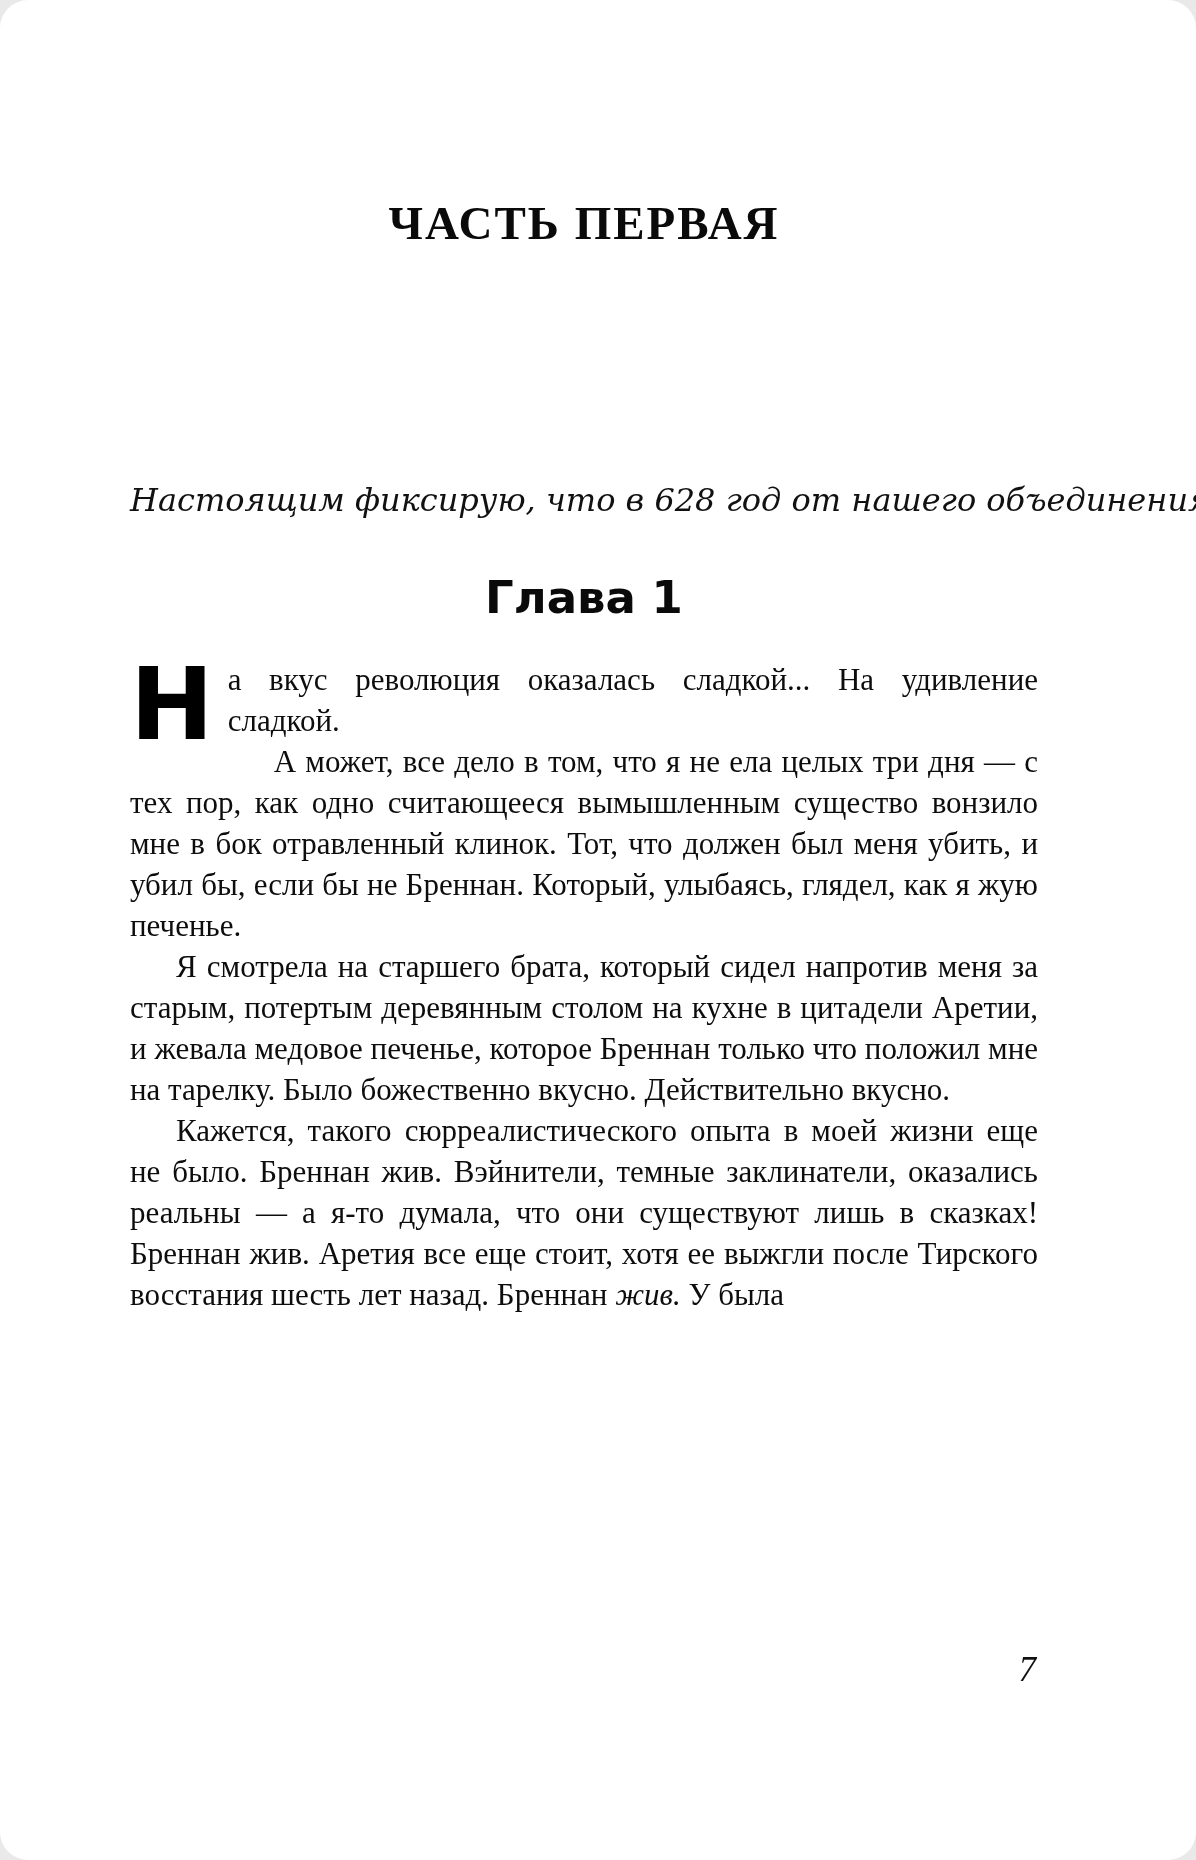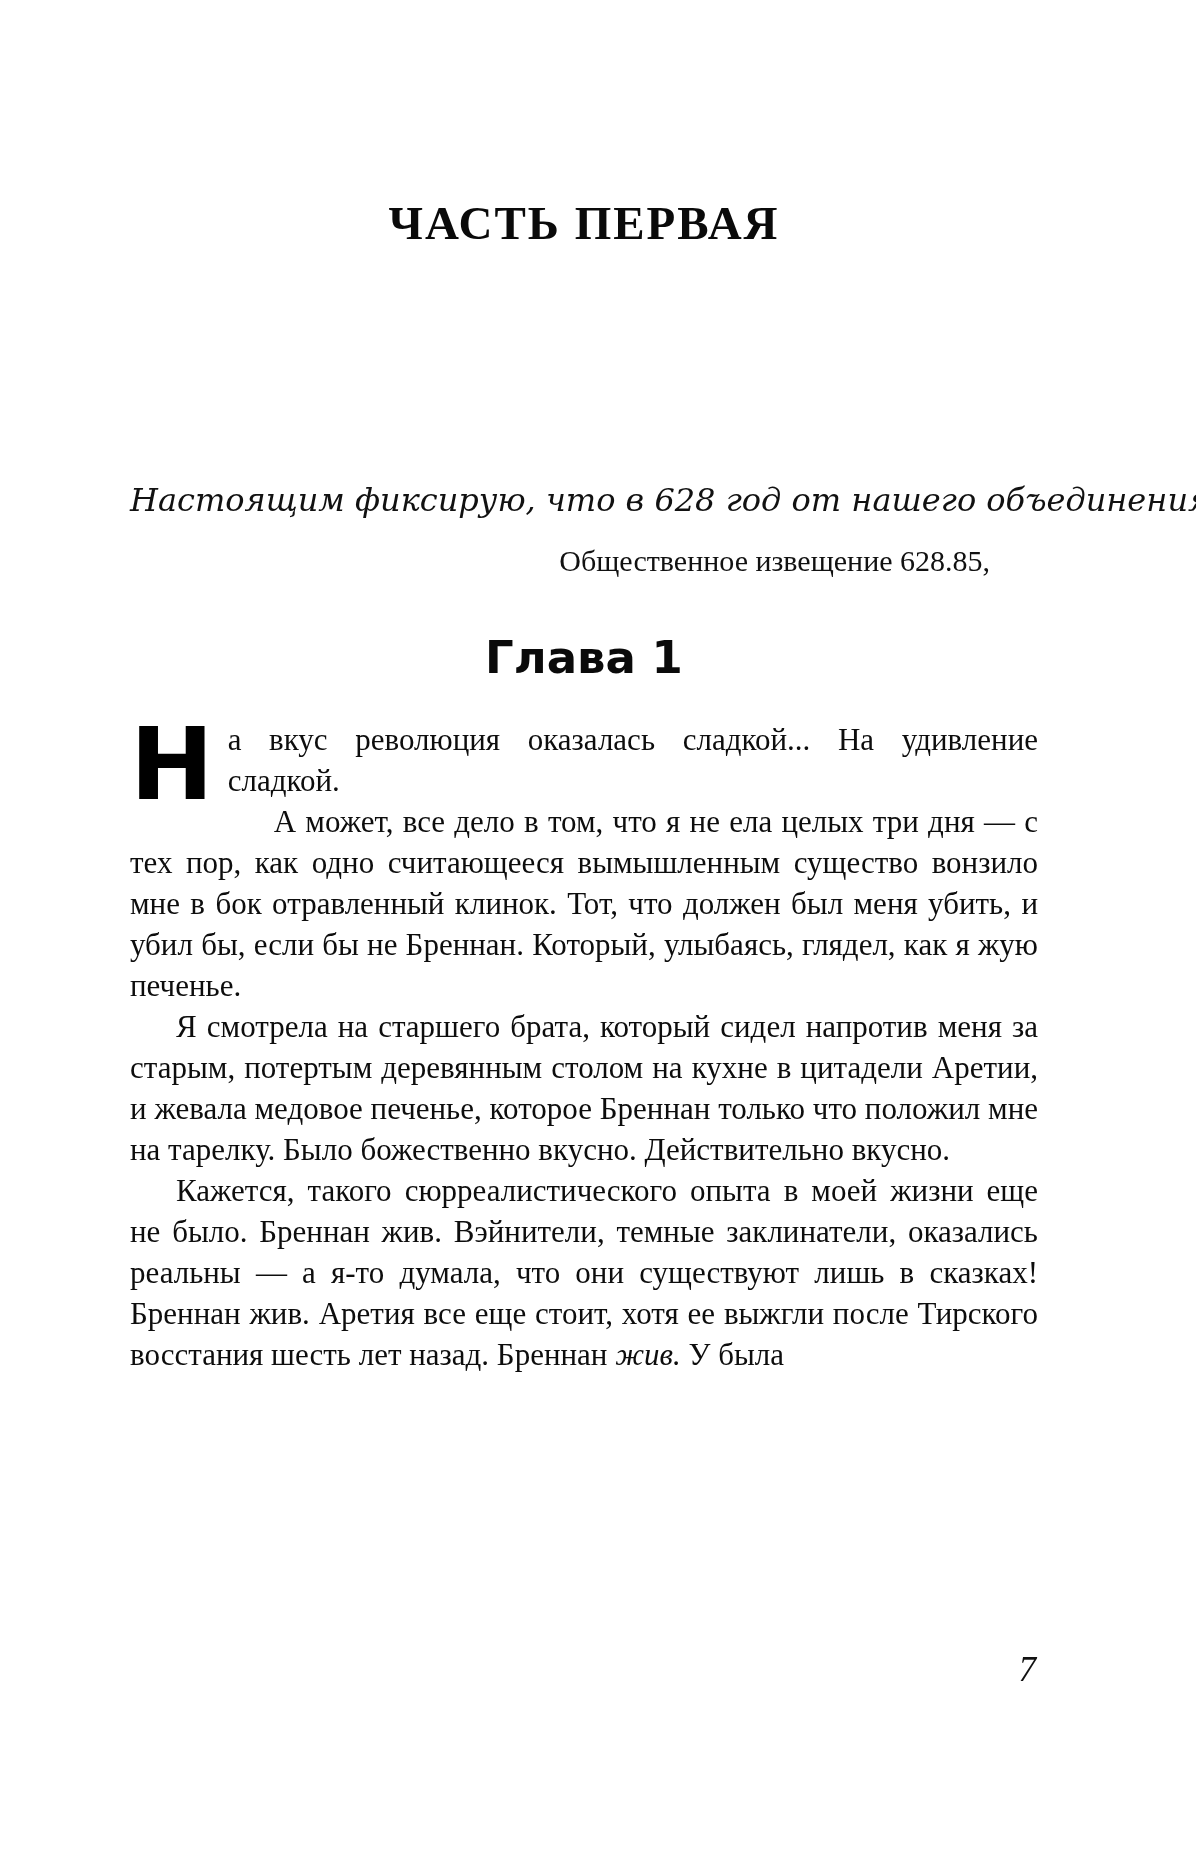--- a/index.html
+++ b/index.html
@@ -7,20 +7,21 @@
     position: relative;
     width: 1196px;
     height: 1860px;
     margin: 0 auto;
     background: #ffffff;
     box-sizing: border-box;
     padding: 0 158px 0 130px;
     color: #0d0d0d;
     font-family: "Liberation Serif", serif;
     overflow: hidden;
+    border-radius: 28px;
   }
   .part-title {
     margin: 0;
     padding-top: 196px;
     text-align: center;
     font-family: "Liberation Serif", serif;
     font-weight: 700;
     font-size: 47px;
     letter-spacing: 2px;
     line-height: 54px;
@@ -90,21 +91,20 @@
 
 <div class="page">
 
   <h1 class="part-title">ЧАСТЬ ПЕРВАЯ</h1>
 
   <div class="epigraph">
       <div class="ep-line">Настоящим фиксирую, что в 628 год от нашего объединения</div>
     </div>
 
   <div class="attribution">
-      <div>Общественное извещение 628.85,</div>
     </div>
 
   <h2 class="chapter-title">Глава 1</h2>
 
   <div class="body-text">
       <p class="no-indent"><span class="drop-cap">Н</span><span>а вкус революция оказалась сладкой... На удивление сладкой.</span></p>
       <p><span>А может, все дело в том, что я не ела целых три дня — с тех пор, как одно считающееся вымышленным существо вонзило мне в бок отравленный клинок. Тот, что должен был меня убить, и убил бы, если бы не Бреннан. Который, улыбаясь, глядел, как я жую печенье.</span></p>
       <p><span>Я смотрела на старшего брата, который сидел напротив меня за старым, потертым деревянным столом на кухне в цитадели Аретии, и жевала медовое печенье, которое Бреннан только что положил мне на тарелку. Было божественно вкусно. Действительно вкусно.</span></p>
       <p><span>Кажется, такого сюрреалистического опыта в моей жизни еще не было. Бреннан жив. Вэйнители, темные заклинатели, оказались реальны — а я-то думала, что они существуют лишь в сказках! Бреннан жив. Аретия все еще стоит, хотя ее выжгли после Тирского восстания шесть лет назад. Бреннан </span><em>жив.</em><span> У была</span></p>
     </div>

